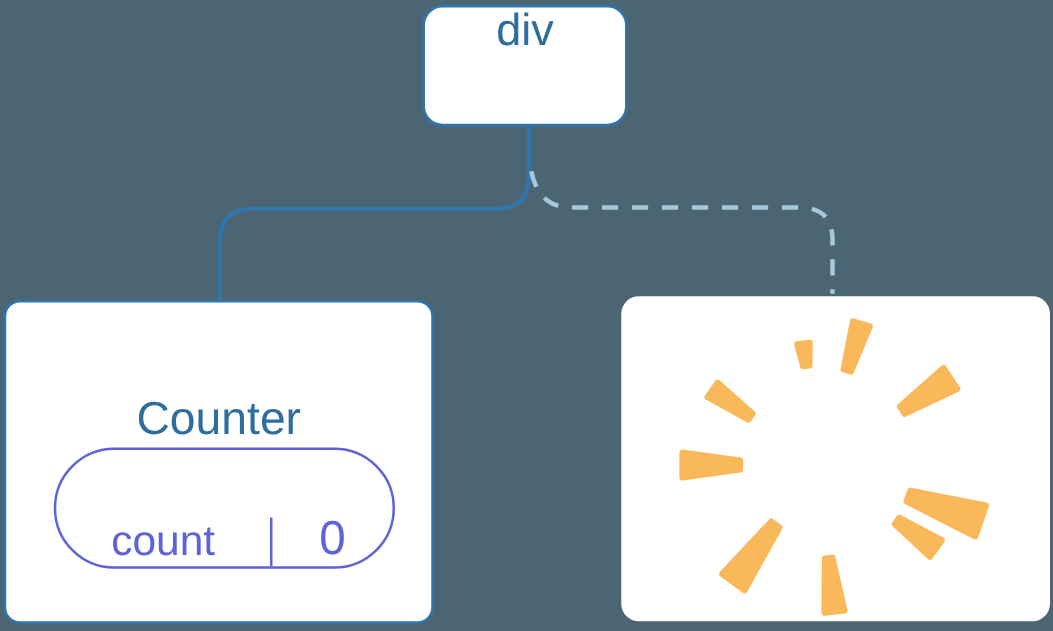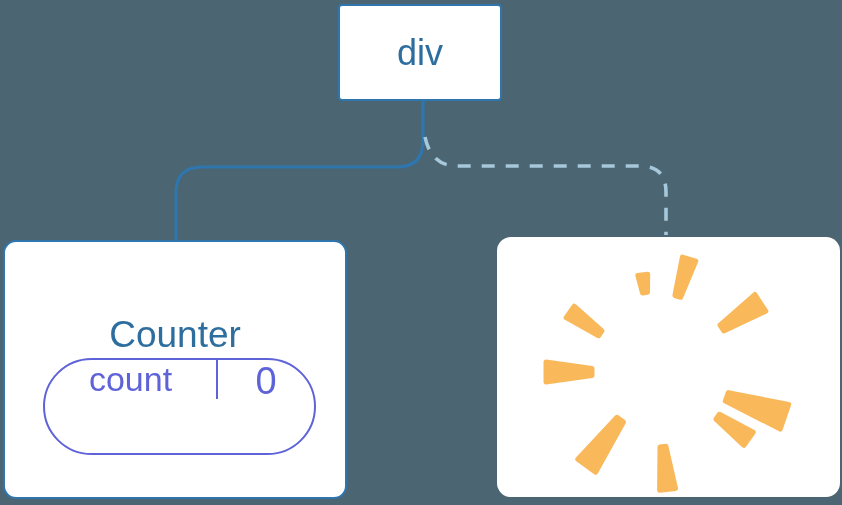--- a/index.html
+++ b/index.html
@@ -31,24 +31,23 @@
     stroke: var(--dashed-line, #a7c7db);
     stroke-width: 3.6;
     stroke-dasharray: 13 11;
   }
   .node-div {
     position: absolute;
     left: 338px; top: 4px;
     width: 164px; height: 97px;
     background: var(--card-bg, #ffffff);
     border: 2.5px solid var(--blue-border, #2e76ad);
-    border-radius: 4px;
+    border-radius: 16px;
     box-sizing: border-box;
     display: flex;
-    align-items: center;
     justify-content: center;
   }
   .node-div .node-label {
     color: var(--blue-text, #2e6e9e);
     font-size: 36px;
     line-height: 1;
   }
   .counter-card {
     position: absolute;
     left: 3px; top: 240px;
@@ -69,21 +68,21 @@
     margin-top: 32px;
   }
   .state-pill {
     position: absolute;
     left: 38px; top: 116px;
     width: 273px; height: 97px;
     border: 2.5px solid var(--indigo, #5f63d8);
     border-radius: 50px;
     box-sizing: border-box;
     display: flex;
-    align-items: flex-start;
+    align-items: flex-end;
     overflow: hidden;
     color: var(--indigo, #5f63d8);
   }
   .state-pill .pill-key {
     width: 171px;
     display: flex;
     align-items: center;
     justify-content: center;
     font-size: 34px;
     border-right: 2.5px solid var(--indigo, #5f63d8);

